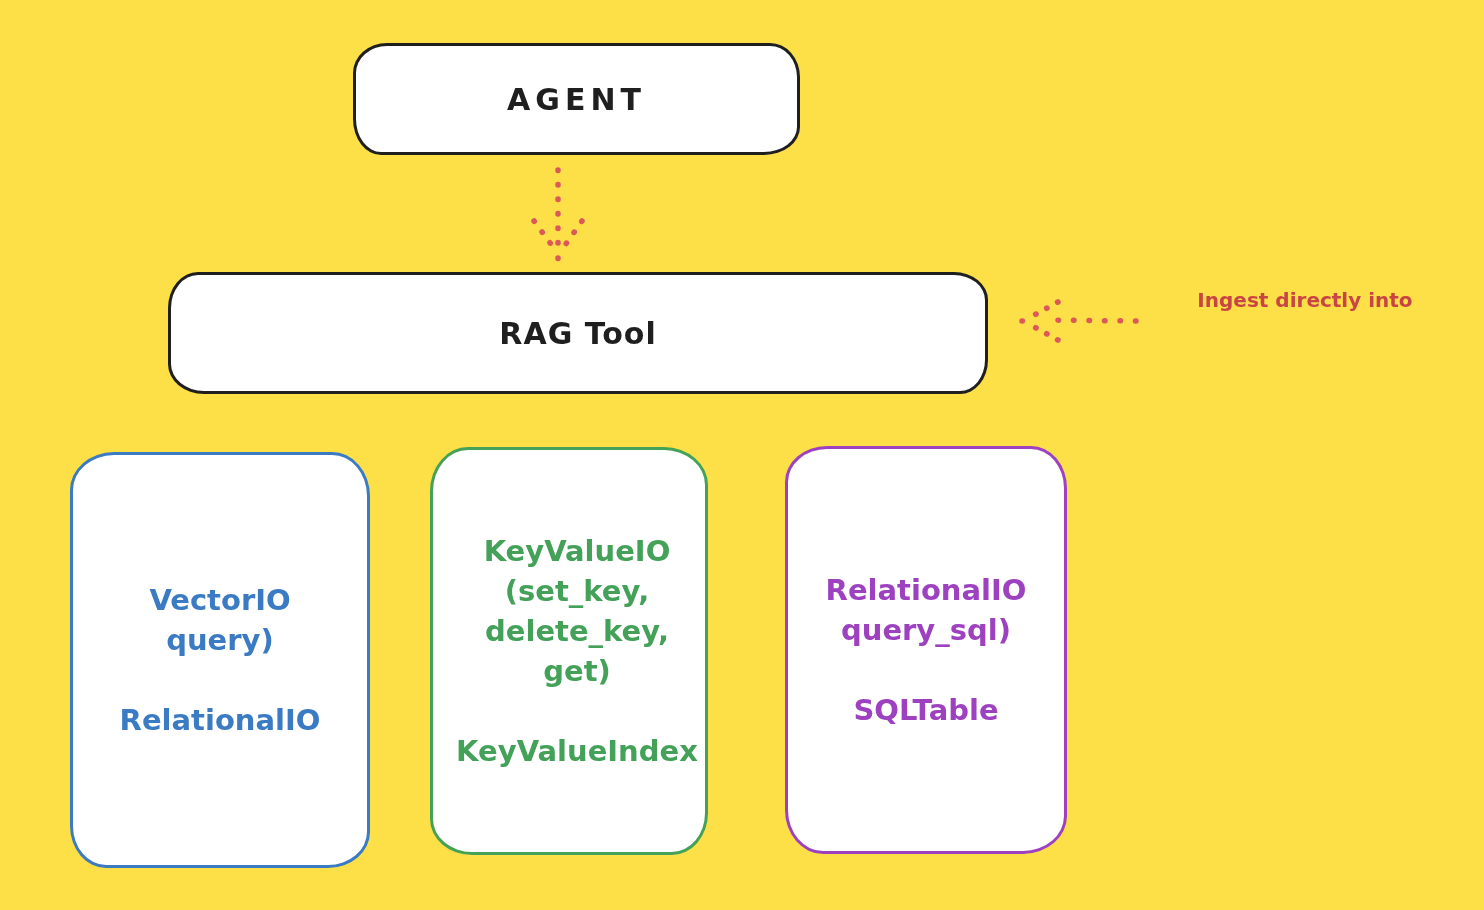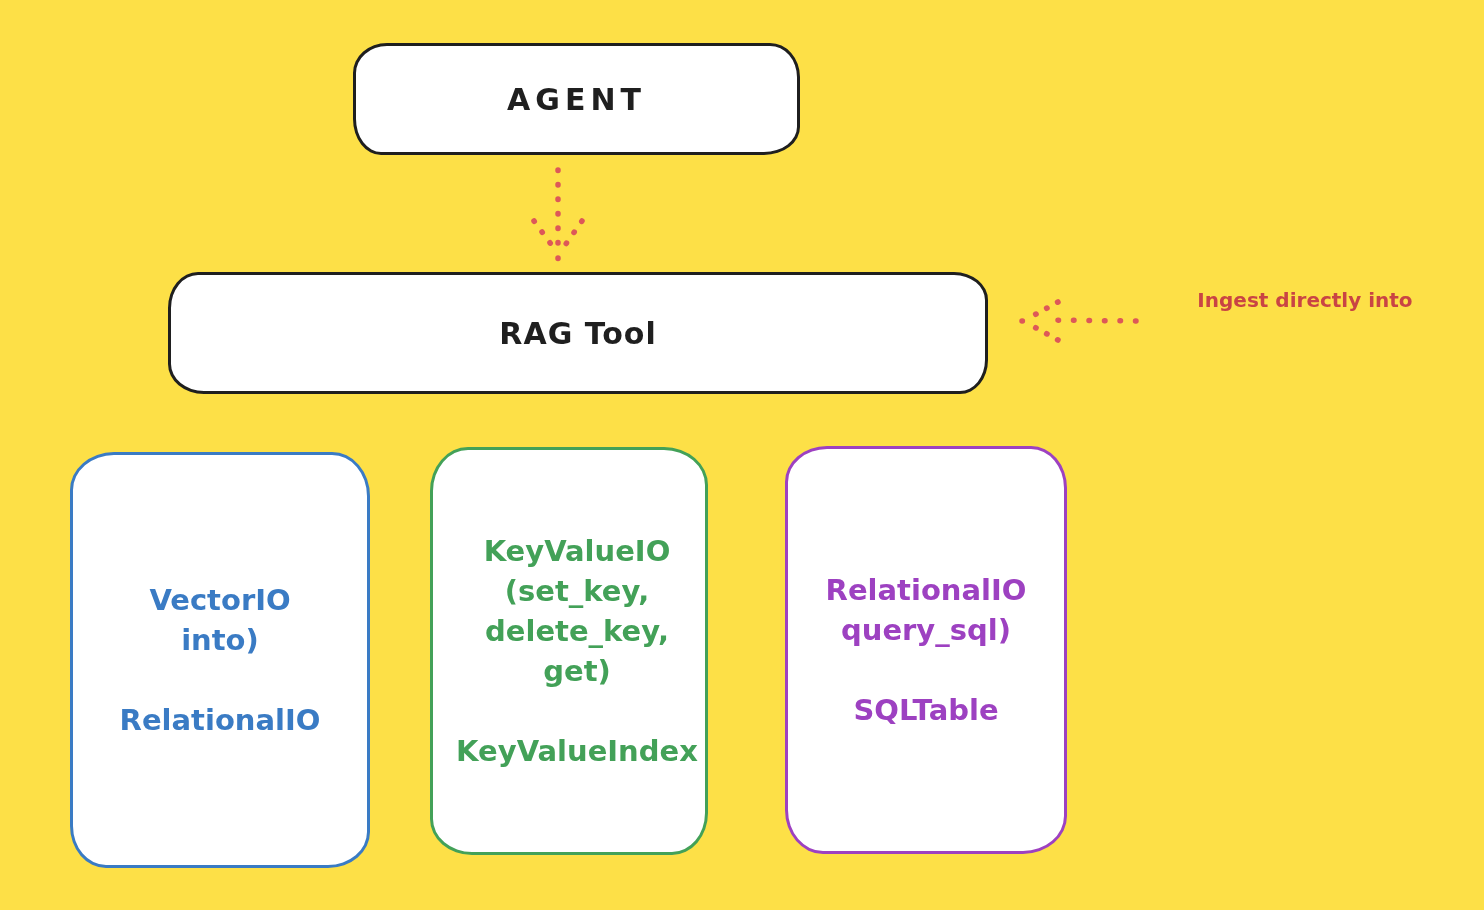--- a/index.html
+++ b/index.html
@@ -131,21 +131,21 @@
     <g stroke="#dd5858" stroke-width="5.5" stroke-linecap="round" fill="none">
       <path d="M1136 321 L1044 320" stroke-dasharray="0.5 15"></path>
       <path d="M1058 302 L1027 319" stroke-dasharray="0.5 12"></path>
       <path d="M1058 340 L1027 323" stroke-dasharray="0.5 12"></path>
       <path d="M1022 321 L1022.4 321" stroke-dasharray="0.5 12"></path>
     </g>
   </svg>
 
   <div class="store store-vector">
     <div>VectorIO</div>
-    <div>into)</div>
+    <div>query)</div>
     <div class="index-label">RelationalIO</div>
   </div>
 
   <div class="store store-keyvalue">
     <div>KeyValueIO</div>
     <div>(set_key,</div>
     <div>delete_key, get)</div>
     <div class="index-label">KeyValueIndex</div>
   </div>
 

